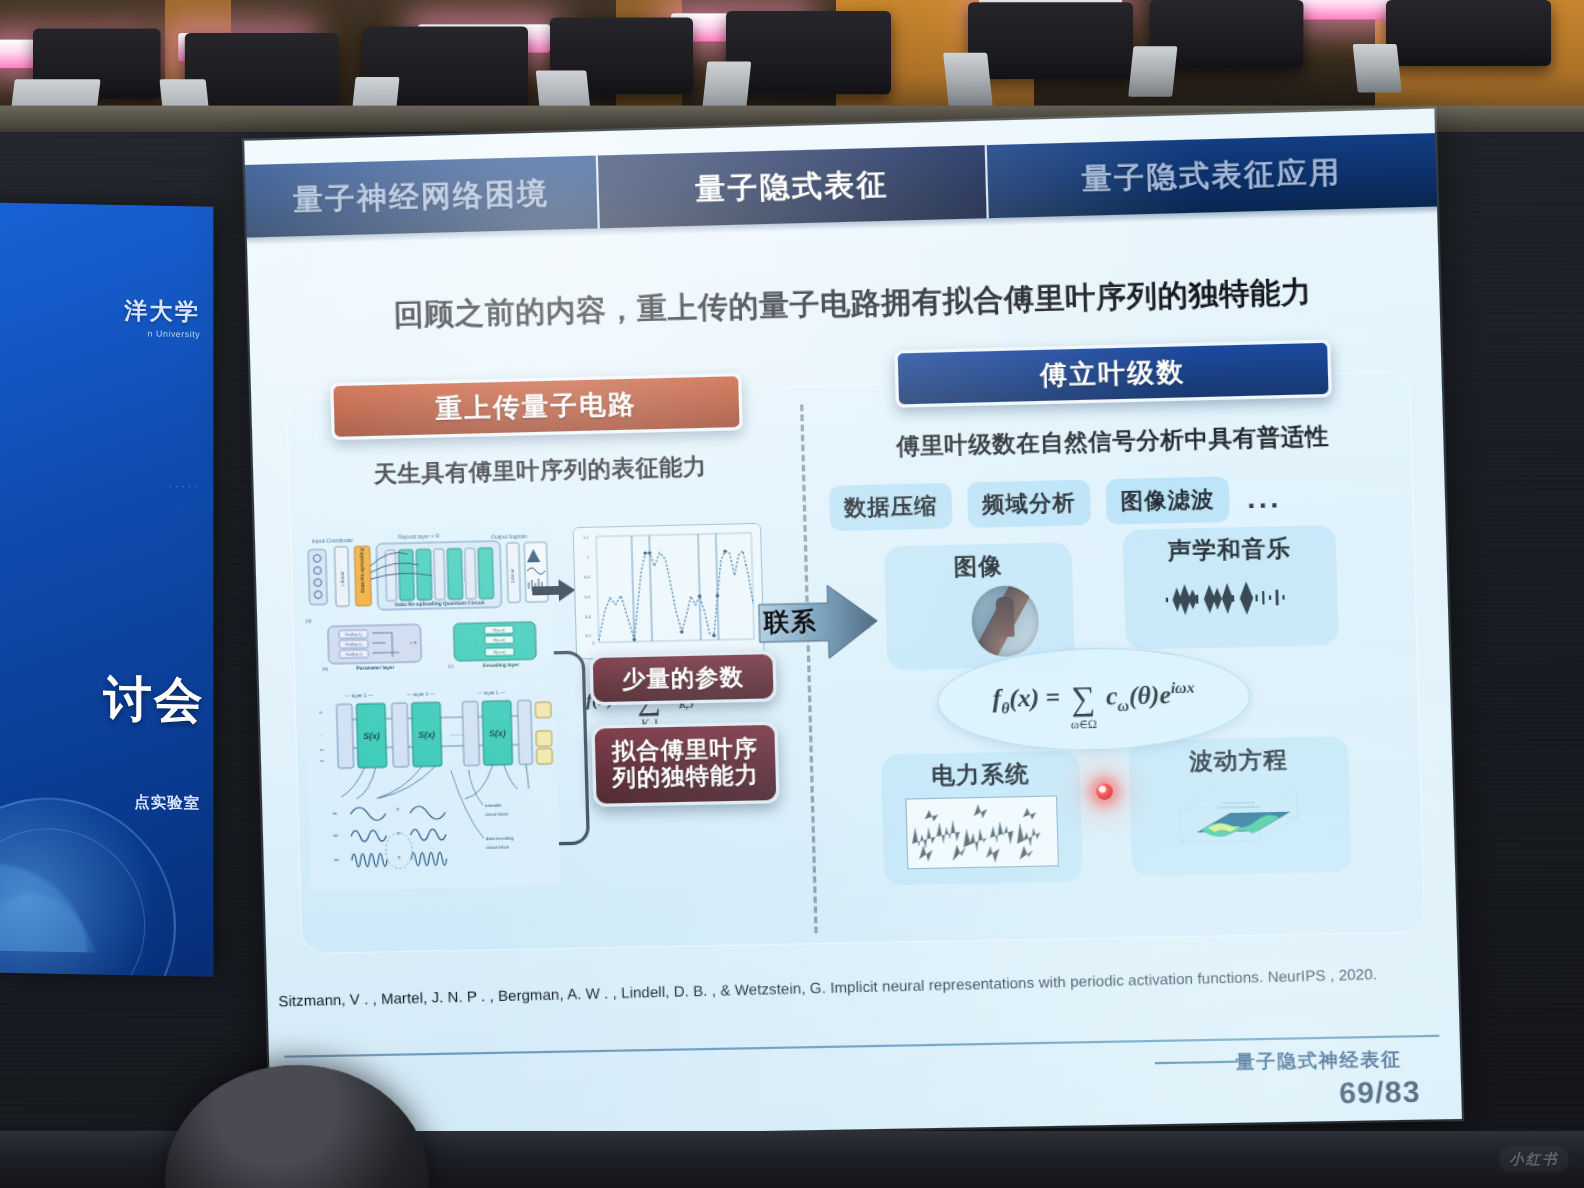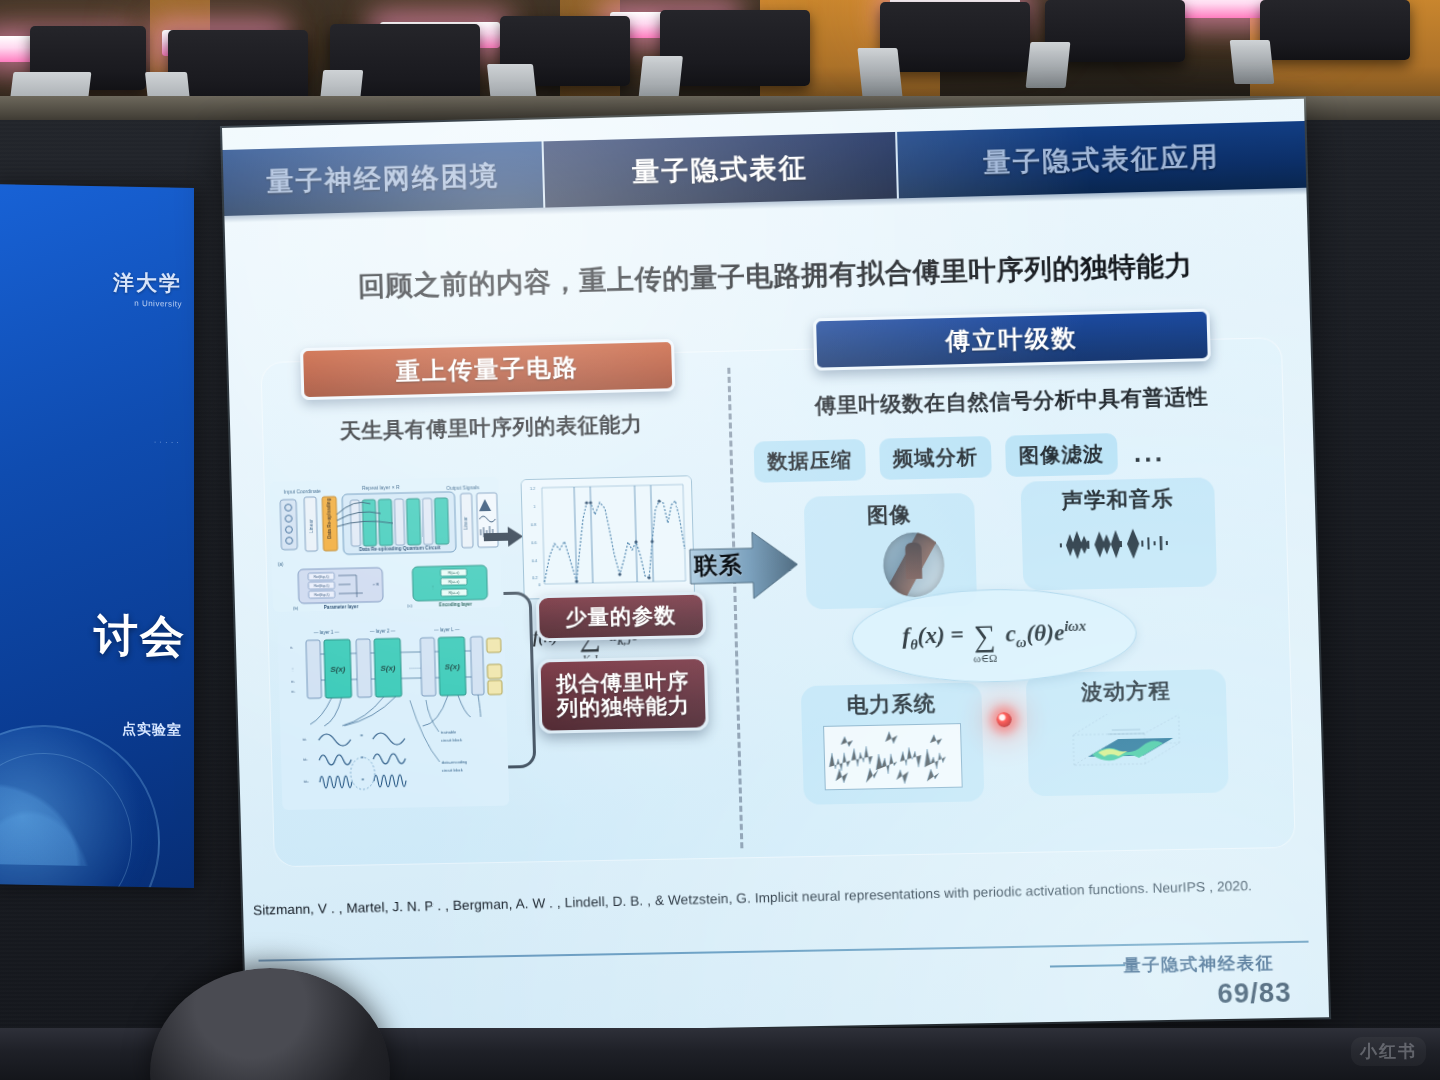--- a/index.html
+++ b/index.html
@@ -346,24 +346,25 @@
     position: absolute; left: 0; bottom: 0; width: 1440px; height: 52px;
     background: linear-gradient(180deg,#2e3039 0%, #1e2027 45%, #14161b 100%);
   }
   .desk-edge {
     position: absolute; left: 0; bottom: 38px; width: 1440px; height: 7px;
     background: linear-gradient(180deg,#4a4d58, #2a2c34);
     opacity: .8;
   }
   .watermark {
     position: absolute; right: 14px; bottom: 14px;
-    font-size: 17px; color: rgba(235,240,245,.30);
+    font-size: 13px; color: rgba(235,240,245,.30);
     letter-spacing: 2px; font-weight: 600;
     padding: 3px 9px; border-radius: 11px;
     background: rgba(255,255,255,.045);
+    font-style: italic;
   }
 </style>
 </head>
 <body>
 
 <div id="scene">
 
   <div class="ceiling">
     <div class="warmwall" style="left:760px;width:180px;"></div>
     <div class="warmwall" style="left:1250px;width:190px;"></div>

